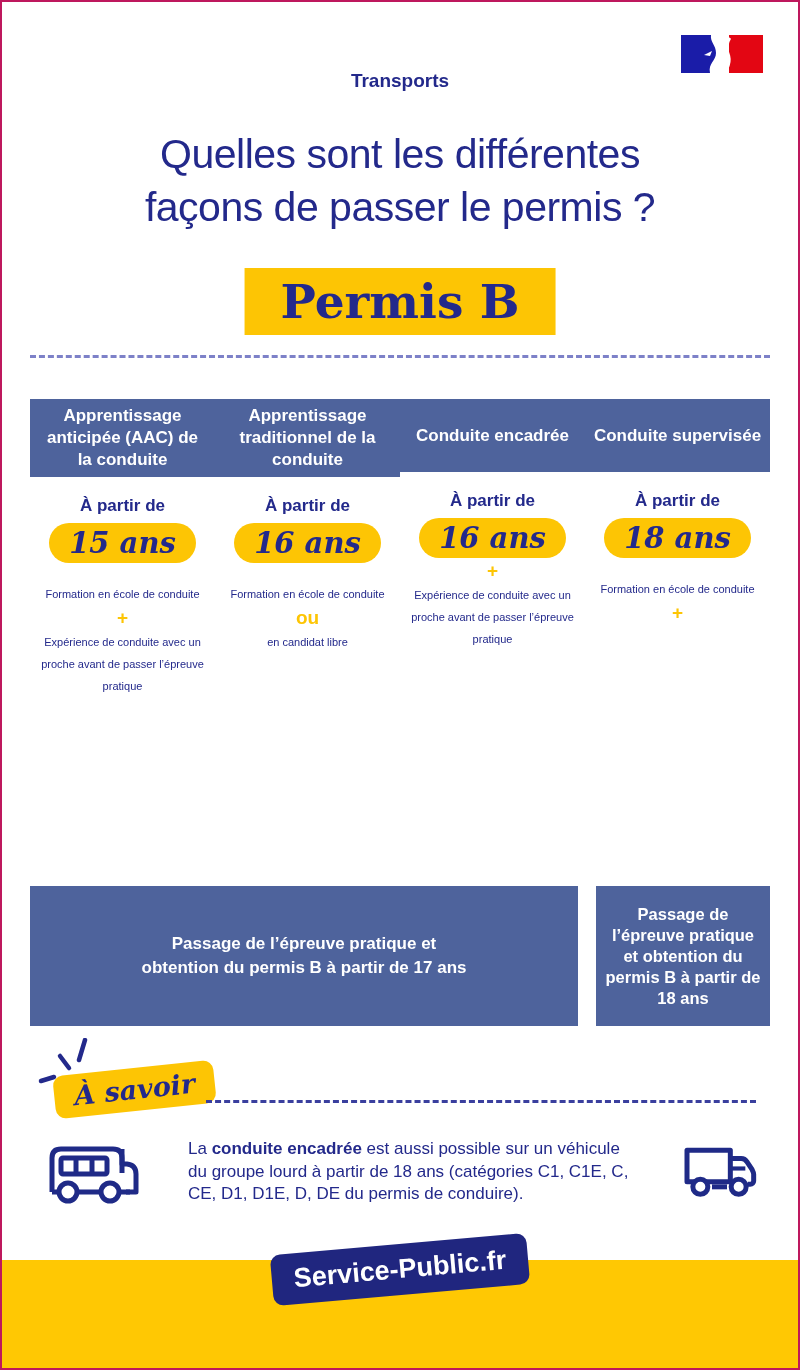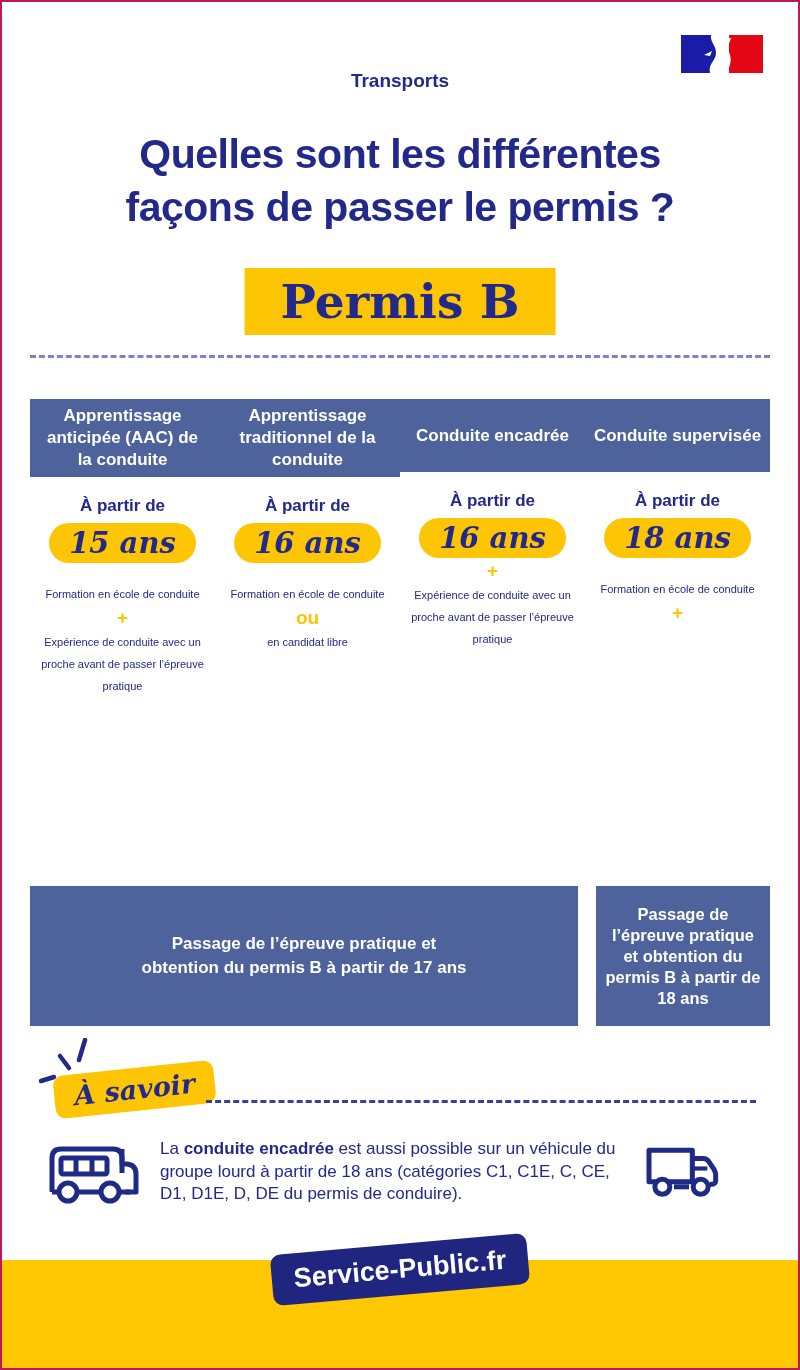--- a/index.html
+++ b/index.html
@@ -7,21 +7,21 @@
   .page {
     position:relative; width:800px; height:1370px; margin:0 auto;
     background:#ffffff; border:2px solid #be185d; overflow:hidden;
     font-family:"Liberation Sans", sans-serif; color:#23298b;
   }
   
   .flag-logo { position:absolute; top:33px; right:35px; width:82px; height:38px; }
   .category { position:absolute; top:68px; left:0; right:0; text-align:center;
     font-size:19px; font-weight:bold; color:#23298b; }
   .title { position:absolute; top:126px; left:0; right:0; text-align:center;
-    font-size:41px; line-height:53px; font-weight:bold; color:#23298b; letter-spacing:-0.5px; }
+    font-size:41px; line-height:53px; font-weight:normal; color:#23298b; letter-spacing:-0.5px; }
   .permis-badge { position:absolute; top:266px; left:50%; transform:translateX(-50%);
     background:#fdc504; color:#23298b; padding:6px 36px;
     font-family:"DejaVu Serif", serif; font-weight:bold; font-size:47px; }
   .dash-top { position:absolute; top:353px; left:28px; right:28px;
     border-top:3px dashed #7d81c8; }
   
   .cols { position:absolute; top:397px; left:28px; right:28px; display:flex; gap:0; }
   .col { flex:1; display:flex; flex-direction:column; align-items:center; text-align:center; }
   .col-header { width:100%; min-height:73px; background:#4e639c; color:#ffffff;
     display:flex; align-items:center; justify-content:center;
@@ -43,21 +43,21 @@
   
   .sparkle { position:absolute; top:1036px; left:36px; width:66px; height:58px; }
   .savoir-badge { position:absolute; top:1066px; left:52px; transform:rotate(-6deg);
     background:#fdc504; border-radius:10px; padding:6px 20px;
     font-family:"DejaVu Serif", serif; font-style:italic; font-weight:bold; font-size:27px;
     color:#23298b; }
   .dash-note { position:absolute; top:1098px; left:204px; width:550px;
     border-top:3px dashed #3a3f9e; }
   
   .note-row { position:absolute; top:1130px; left:40px; right:36px;
-    display:flex; align-items:flex-start; }
+    display:flex; align-items:flex-start;gap:28px; }
   .bus { width:104px; height:66px; margin-top:8px; flex:0 0 auto; }
   .note-text { width:462px; margin-left:14px; margin-top:6px;
     font-size:17px; line-height:22.5px; color:#23298b; }
   .note-text b { font-weight:bold; }
   .truck { width:80px; height:66px; margin-left:22px; margin-top:6px; flex:0 0 auto; }
   
   .footer-band { position:absolute; left:0; right:0; bottom:0; top:1258px; background:#ffc803; }
   .sp-badge { position:absolute; top:1242px; left:50%;
     transform:translateX(-50%) rotate(-5deg);
     background:#20267f; color:#ffffff; font-weight:bold; font-size:27px;

